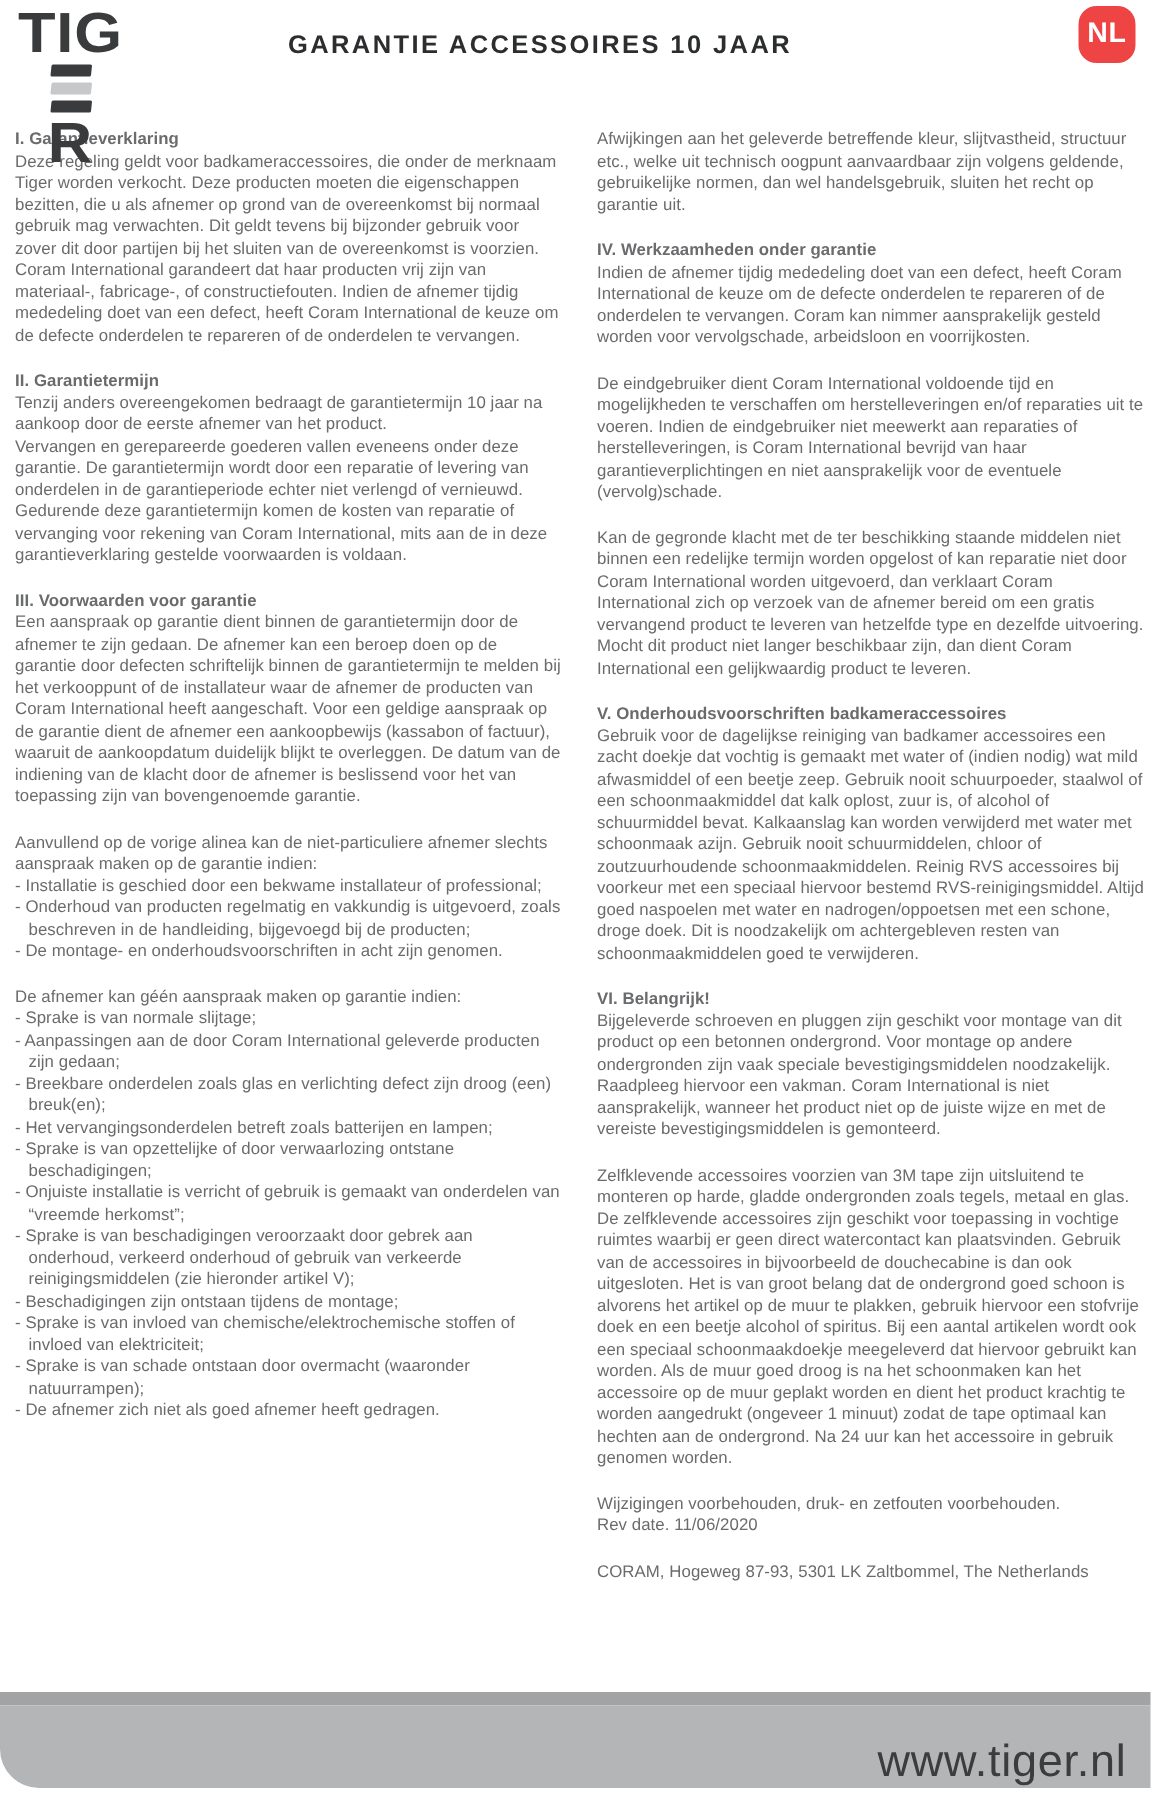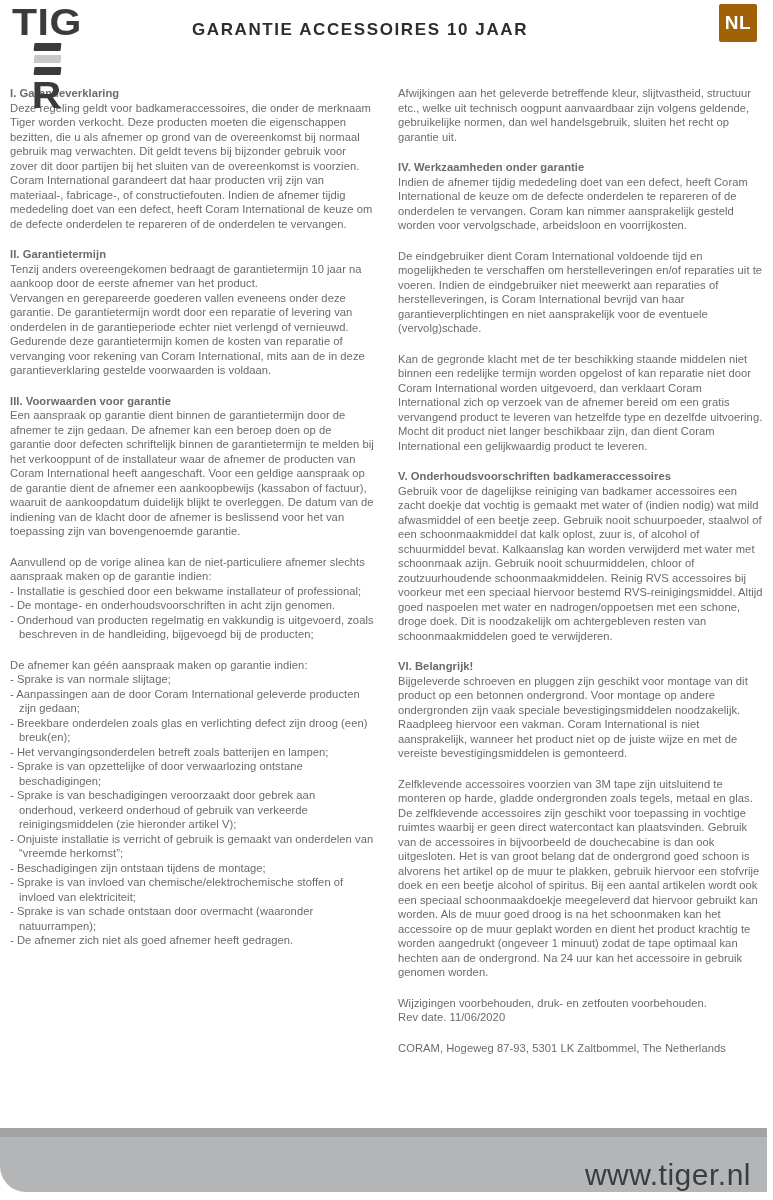--- a/index.html
+++ b/index.html
@@ -31,24 +31,24 @@
   .logo-e i.mid { background: #c7c8ca; }
   .doc-title {
     position: absolute; left: 360px; top: 20px; transform: translateX(-50%);
     margin: 0; white-space: nowrap;
     font-size: 17px; font-weight: bold; letter-spacing: 1.6px;
     color: #2c2d2f;
   }
   .lang-badge {
     position: absolute; right: 16px; top: 4px;
     width: 38px; height: 38px;
-    background: #a16207; color: #ffffff;
+    background: #ef4444; color: #ffffff;
     display: flex; align-items: center; justify-content: center;
     font-size: 19px; font-weight: bold; letter-spacing: 0.5px;
-    border-radius: 2px;
+    border-radius: 12px;
   }
 
   
   .columns {
     display: flex; gap: 23px;
     padding: 36px 10px 0 10px;
   }
   .col { width: 366px; }
   .col, .col p, .col h2, .col li {
     font-size: 11.2px; line-height: 14.5px; color: #6a6b6d;
@@ -107,32 +107,32 @@
         <p class="para">Deze regeling geldt voor badkameraccessoires, die onder de merknaam Tiger worden verkocht. Deze producten moeten die eigenschappen bezitten, die u als afnemer op grond van de overeenkomst bij normaal gebruik mag verwachten. Dit geldt tevens bij bijzonder gebruik voor zover dit door partijen bij het sluiten van de overeenkomst is voorzien. Coram International garandeert dat haar producten vrij zijn van materiaal-, fabricage-, of constructiefouten. Indien de afnemer tijdig mededeling doet van een defect, heeft Coram International de keuze om de defecte onderdelen te repareren of de onderdelen te vervangen.</p>
         <h2 class="sec-heading gap">II. Garantietermijn</h2>
         <p class="para">Tenzij anders overeengekomen bedraagt de garantietermijn 10 jaar na aankoop door de eerste afnemer van het product.</p>
         <p class="para">Vervangen en gerepareerde goederen vallen eveneens onder deze garantie. De garantietermijn wordt door een reparatie of levering van onderdelen in de garantieperiode echter niet verlengd of vernieuwd.</p>
         <p class="para">Gedurende deze garantietermijn komen de kosten van reparatie of vervanging voor rekening van Coram International, mits aan de in deze garantieverklaring gestelde voorwaarden is voldaan.</p>
         <h2 class="sec-heading gap">III. Voorwaarden voor garantie</h2>
         <p class="para">Een aanspraak op garantie dient binnen de garantietermijn door de afnemer te zijn gedaan. De afnemer kan een beroep doen op de garantie door defecten schriftelijk binnen de garantietermijn te melden bij het verkooppunt of de installateur waar de afnemer de producten van Coram International heeft aangeschaft. Voor een geldige aanspraak op de garantie dient de afnemer een aankoopbewijs (kassabon of factuur), waaruit de aankoopdatum duidelijk blijkt te overleggen. De datum van de indiening van de klacht door de afnemer is beslissend voor het van toepassing zijn van bovengenoemde garantie.</p>
         <p class="para gap">Aanvullend op de vorige alinea kan de niet-particuliere afnemer slechts aanspraak maken op de garantie indien:</p>
         <ul class="dash-list">
           <li>Installatie is geschied door een bekwame installateur of professional;</li>
+          <li>Onderhoud van producten regelmatig en vakkundig is uitgevoerd, zoals beschreven in de handleiding, bijgevoegd bij de producten;</li>
           <li>De montage- en onderhoudsvoorschriften in acht zijn genomen.</li>
-          <li>Onderhoud van producten regelmatig en vakkundig is uitgevoerd, zoals beschreven in de handleiding, bijgevoegd bij de producten;</li>
         </ul>
         <p class="para gap">De afnemer kan géén aanspraak maken op garantie indien:</p>
         <ul class="dash-list">
           <li>Sprake is van normale slijtage;</li>
           <li>Aanpassingen aan de door Coram International geleverde producten zijn gedaan;</li>
           <li>Breekbare onderdelen zoals glas en verlichting defect zijn droog (een) breuk(en);</li>
           <li>Het vervangingsonderdelen betreft zoals batterijen en lampen;</li>
           <li>Sprake is van opzettelijke of door verwaarlozing ontstane beschadigingen;</li>
+          <li>Onjuiste installatie is verricht of gebruik is gemaakt van onderdelen van “vreemde herkomst”;</li>
           <li>Sprake is van beschadigingen veroorzaakt door gebrek aan onderhoud, verkeerd onderhoud of gebruik van verkeerde reinigingsmiddelen (zie hieronder artikel V);</li>
-          <li>Onjuiste installatie is verricht of gebruik is gemaakt van onderdelen van “vreemde herkomst”;</li>
           <li>Beschadigingen zijn ontstaan tijdens de montage;</li>
           <li>Sprake is van invloed van chemische/elektrochemische stoffen of invloed van elektriciteit;</li>
           <li>Sprake is van schade ontstaan door overmacht (waaronder natuurrampen);</li>
           <li>De afnemer zich niet als goed afnemer heeft gedragen.</li>
         </ul>
       </section>
     <section class="col">
         <p class="para">Afwijkingen aan het geleverde betreffende kleur, slijtvastheid, structuur etc., welke uit technisch oogpunt aanvaardbaar zijn volgens geldende, gebruikelijke normen, dan wel handelsgebruik, sluiten het recht op garantie uit.</p>
         <h2 class="sec-heading gap">IV. Werkzaamheden onder garantie</h2>
         <p class="para">Indien de afnemer tijdig mededeling doet van een defect, heeft Coram International de keuze om de defecte onderdelen te repareren of de onderdelen te vervangen. Coram kan nimmer aansprakelijk gesteld worden voor vervolgschade, arbeidsloon en voorrijkosten.</p>

